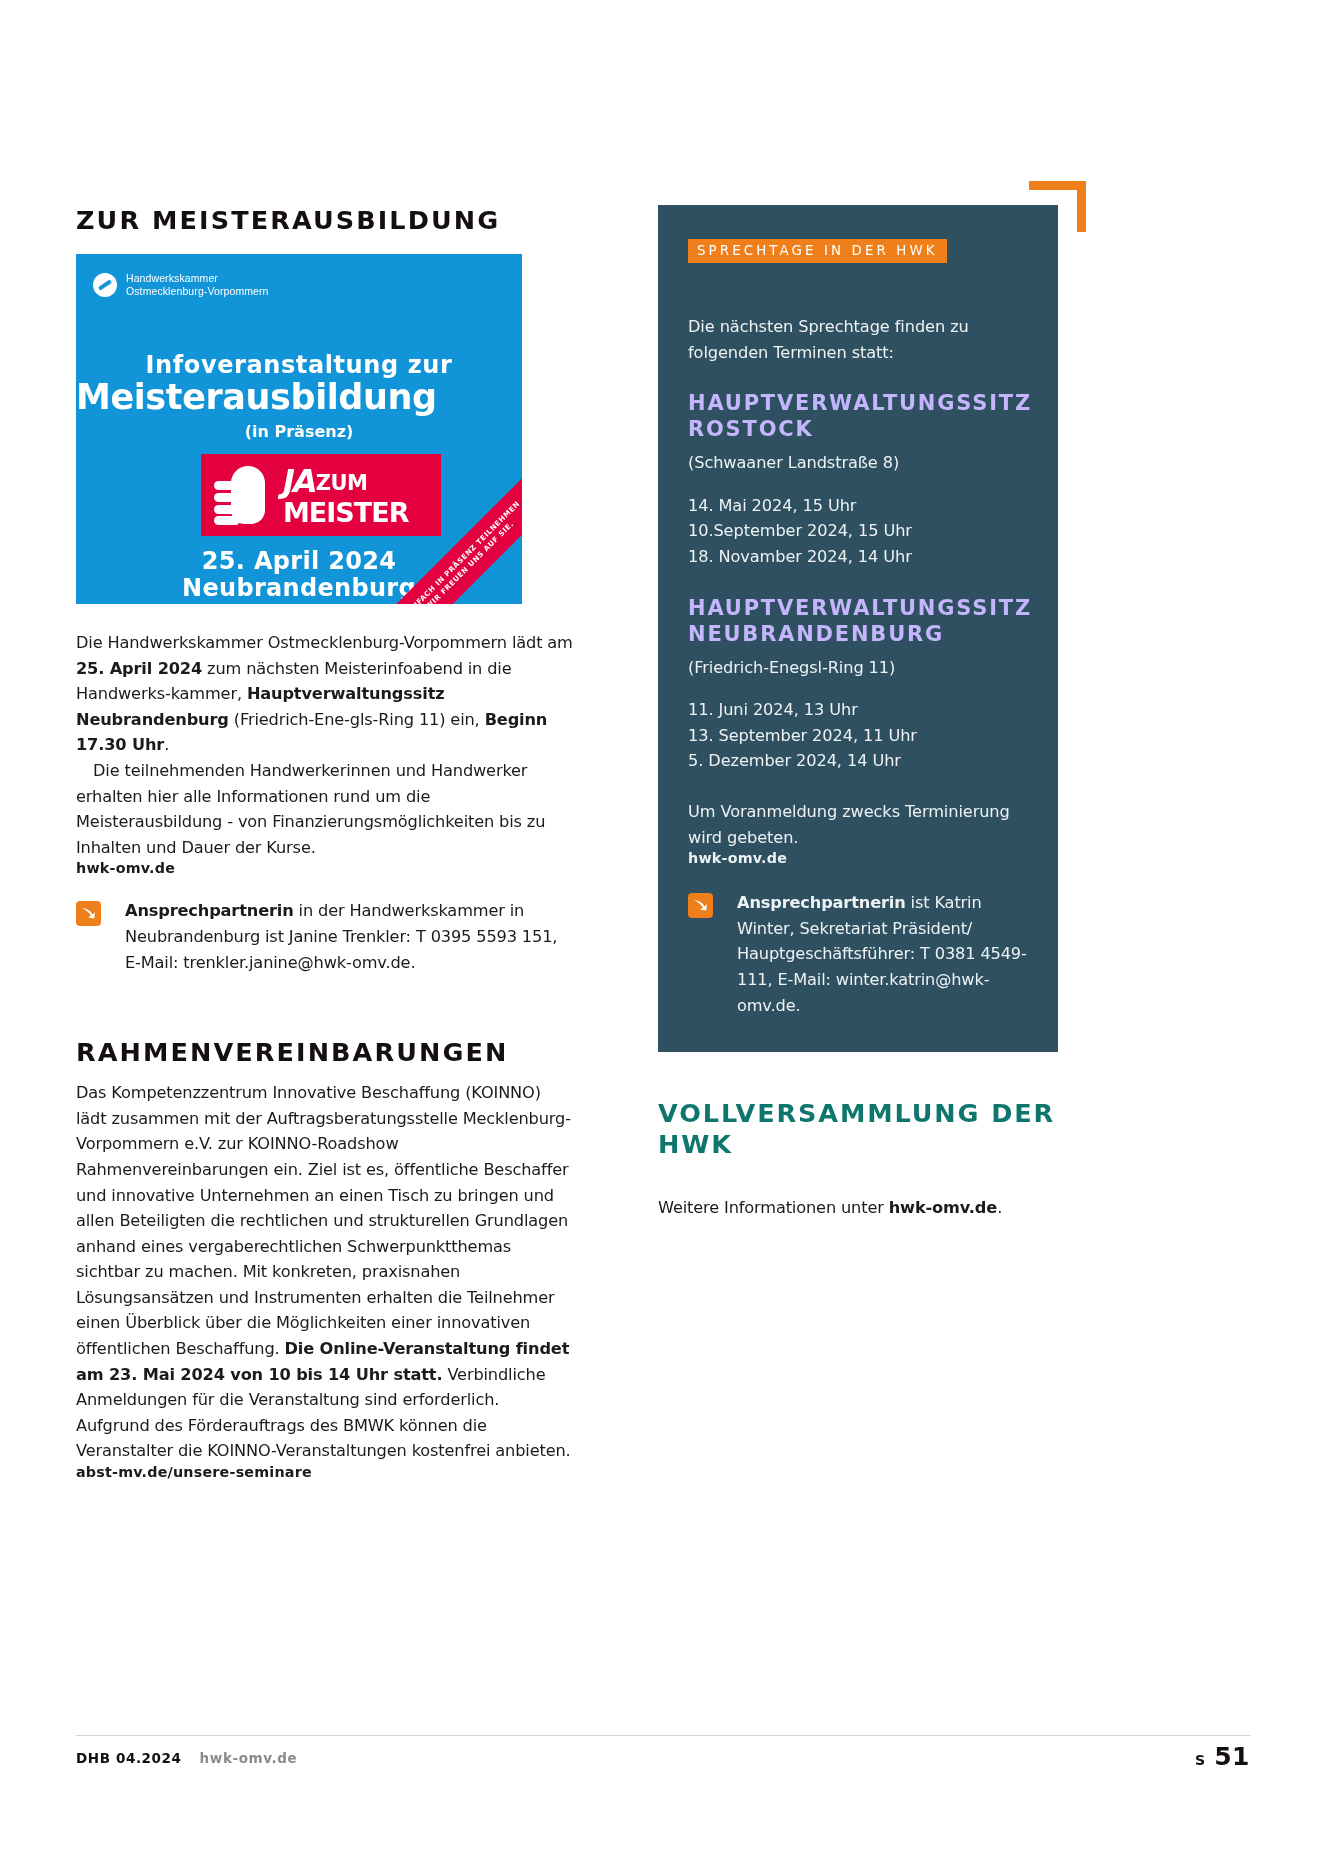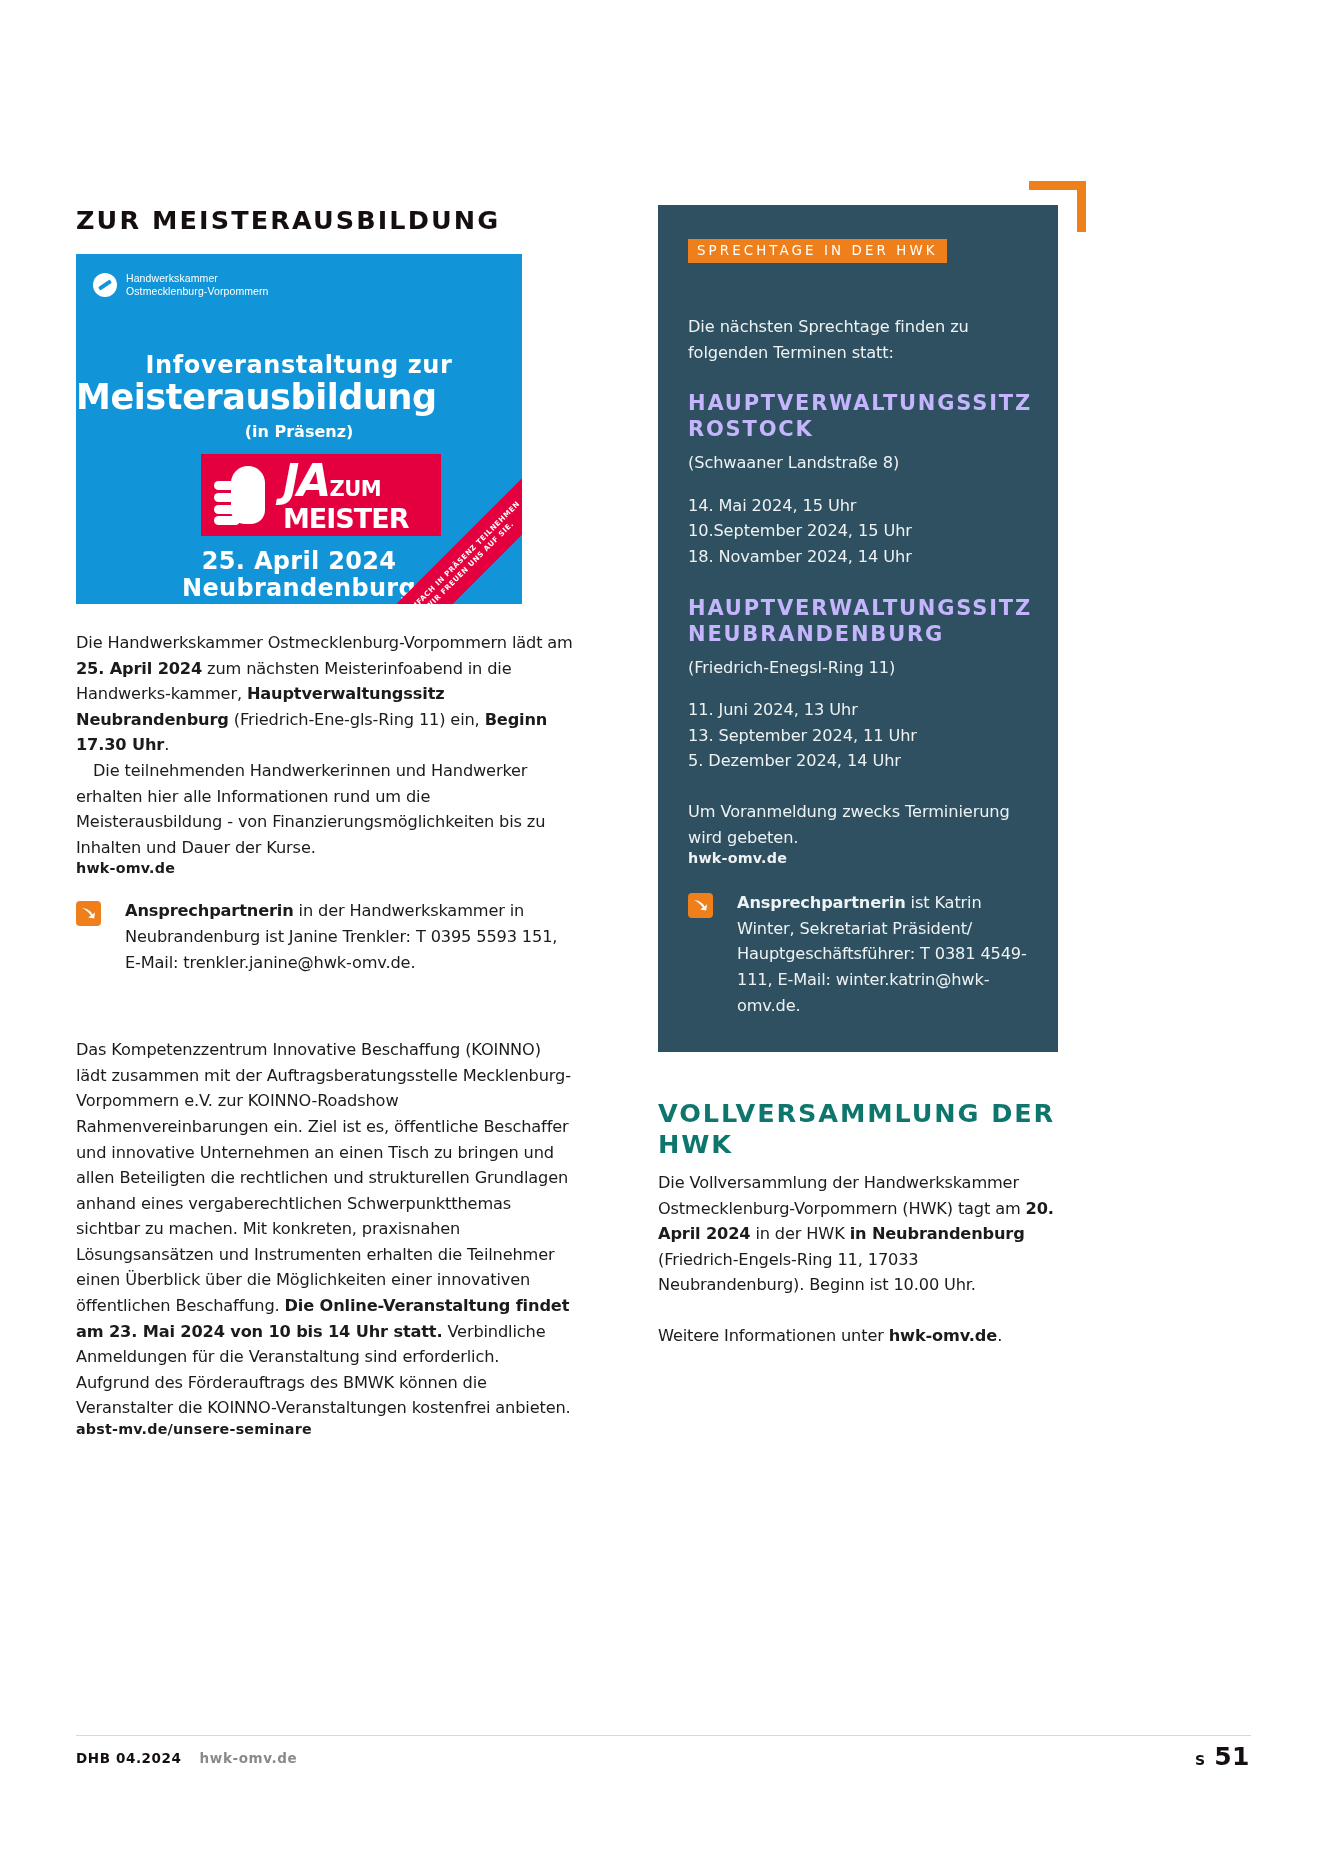--- a/index.html
+++ b/index.html
@@ -109,21 +109,21 @@
   }
   .ja-thumb .f1{top:17px;}
   .ja-thumb .f2{top:29px;}
   .ja-thumb .f3{top:41px;}
   .ja-thumb .f4{top:52px;}
   .ja-words{margin-left:7px;line-height:1;}
   .ja-words .r1{
     display:flex;align-items:flex-end;color:#fff;
     font-family:"DejaVu Sans",sans-serif;font-weight:700;
   }
-  .ja-words .ja{font-size:44px;font-style:italic;letter-spacing:-2px;}
+  .ja-words .ja{font-size:32px;font-style:italic;letter-spacing:-2px;}
   .ja-words .zum{font-size:21px;letter-spacing:-.5px;margin-bottom:3px;}
   .ja-words .r2{
     color:#fff;font-family:"DejaVu Sans",sans-serif;font-weight:700;
     font-size:27px;letter-spacing:-1px;margin-top:2px;
   }
   .poster-date{
     position:absolute;width:100%;text-align:center;top:293px;
     color:#ffffff;font-family:"DejaVu Sans",sans-serif;
     font-weight:700;font-size:24px;letter-spacing:.3px;
   }
@@ -311,20 +311,21 @@
     <div class="contact">
       <div class="bird">
         <svg width="17" height="17" viewBox="0 0 17 17" aria-hidden="true">
           <path d="M2 3 C7 3.5 11 6 12.5 9.5 L15 7.2 L14.2 13.6 L8.2 12.4 L11 10.6 C9.2 7.6 6 5 2 3 Z" fill="#ffffff"></path>
         </svg>
       </div>
       <div class="ctext"><b>Ansprechpartnerin</b><span> in der Handwerkskammer in Neubrandenburg ist Janine Trenkler: T 0395 5593 151, E-Mail: trenkler.janine@hwk-omv.de.</span></div>
     </div>
 
     <div style="height:62px"></div>
+    <h1 class="rv-title">RAHMENVEREINBARUNGEN</h1>
     <div class="body-text">
       <p><span>Das Kompetenzzentrum Innovative Beschaffung (KOINNO) lädt zusammen mit der Auftragsberatungsstelle Mecklenburg-Vorpommern e.V. zur KOINNO-Roadshow Rahmenvereinbarungen ein. Ziel ist es, öffentliche Beschaffer und innovative Unternehmen an einen Tisch zu bringen und allen Beteiligten die rechtlichen und strukturellen Grundlagen anhand eines vergaberechtlichen Schwerpunktthemas sichtbar zu machen. Mit konkreten, praxisnahen Lösungsansätzen und Instrumenten erhalten die Teilnehmer einen Überblick über die Möglichkeiten einer innovativen öffentlichen Beschaffung. </span><b>Die Online-Veranstaltung findet am  23. Mai 2024 von 10 bis 14 Uhr statt.</b><span> Verbindliche Anmeldungen für die Veranstaltung sind erforderlich. Aufgrund des Förderauftrags des BMWK können die Veranstalter die KOINNO-Veranstaltungen kostenfrei anbieten.</span></p>
     </div>
     <div class="url">abst-mv.de/unsere-seminare</div>
   </div>
 
   <div class="col-right">
 
     <div class="panel">
       <div class="corner"></div>
@@ -369,21 +370,20 @@
         <div class="ctext"><b>Ansprechpartnerin</b><span> ist Katrin Winter, Sekretariat Präsident/ Hauptgeschäftsführer: T 0381 4549-111, E-Mail: winter.katrin@hwk-omv.de.</span></div>
       </div>
     </div>
 
     <div class="vv">
       <h1 class="vv-title">
         <span>VOLLVERSAMMLUNG DER</span>
         <span>HWK</span>
       </h1>
       <div class="body-text">
-        <p><span>Die Vollversammlung der Handwerkskammer Ostmecklenburg-Vorpommern (HWK) tagt am </span><b>20. April 2024</b><span> in der HWK </span><b>in Neubrandenburg</b><span> (Friedrich-Engels-Ring 11, 17033 Neubrandenburg). Beginn ist 10.00 Uhr.</span></p>
         <div style="height:25px"></div>
         <p><span>Weitere Informationen unter </span><b>hwk-omv.de</b><span>.</span></p>
       </div>
     </div>
   </div>
 
   <div class="footer-rule"></div>
   <div class="footer-left">
     <span>DHB 04.2024</span><span class="site">hwk-omv.de</span>
   </div>

